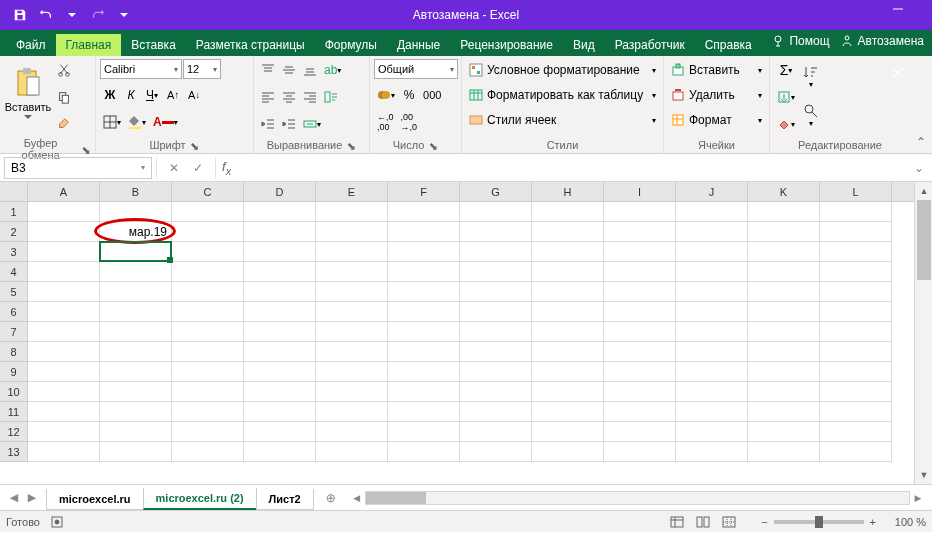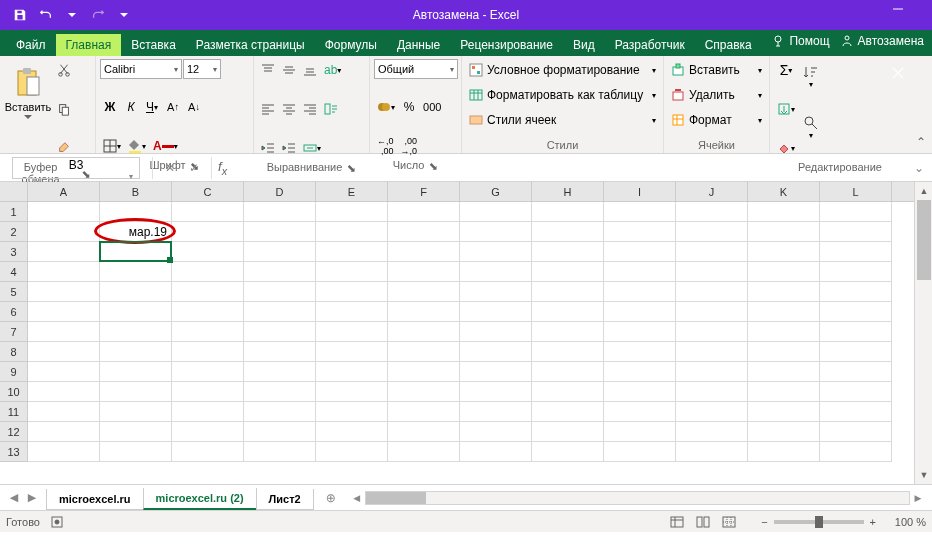--- a/index.html
+++ b/index.html
@@ -20,30 +20,30 @@
 .ribbon-tab.active { background: #bef264; color: #0c6b3f; margin-top: 40px; }
 .ribbon-right { position: absolute; right: 8px; display: flex; align-items: center; color: #fff; gap: 10px; top: 4px; }
 .ribbon-right-item { display: flex; align-items: center; gap: 4px; cursor: pointer; font-size: 12px; }
 
 
 .ribbon { height: 98px; background: #f3f2f1; border-bottom: 1px solid #d4d4d4; display: flex; }
 .ribbon-group { border-right: 1px solid #e1dfdd; display: flex; flex-direction: column; padding: 3px 4px 0 4px; }
 .ribbon-group-content { flex: 1; display: flex; align-items: flex-start; gap: 2px; }
 .ribbon-group-label { font-size: 11px; color: #666; text-align: center; padding: 2px 0; display: flex; align-items: center; justify-content: center; gap: 4px; }
 .dlg-launcher { width: 10px; height: 10px; cursor: pointer; color: #666; }
-.rbtn { display: flex; align-items: center; justify-content: center; padding: 2px; cursor: pointer; border: 1px solid transparent; min-width: 20px; height: 22px; text-align: right; }
-.rcol { display: flex; flex-direction: column; gap: 17px; }
+.rbtn { display: flex; align-items: center; justify-content: center; padding: 2px; cursor: pointer; border: 1px solid transparent; min-width: 20px; height: 22px; }
+.rcol { display: flex; flex-direction: column; gap: 5px; }
 .rrow { display: flex; gap: 1px; align-items: center; }
 .big-btn { display: flex; flex-direction: column; align-items: center; justify-content: center; width: 48px; height: 68px; cursor: pointer; font-size: 11px; gap: 2px; }
 .combo { height: 20px; border: 1px solid #ababab; background: #fff; display: flex; align-items: center; padding: 0 3px; font-size: 11px; }
 .combo-arrow { margin-left: auto; font-size: 8px; color: #666; }
 
 
 .formula-row { height: 28px; display: flex; align-items: center; border-bottom: 1px solid #d4d4d4; background: #fff; }
-.name-box { width: 128px; height: 22px; border: 1px solid #ccc; margin: 0 12px; display: flex; align-items: center; padding: 0 6px; font-size: 12px; flex-direction: column; }
+.name-box { width: 148px; height: 22px; border: 1px solid #ccc; margin: 0 4px; display: flex; align-items: center; padding: 0 6px; font-size: 12px; }
 .name-box-arrow { margin-left: auto; font-size: 8px; color: #888; }
 .fx-btns { display: flex; gap: 6px; padding: 0 8px; border-left: 1px solid #e1e1e1; border-right: 1px solid #e1e1e1; height: 22px; align-items: center; }
 .fx-btn { width: 18px; display: flex; justify-content: center; color: #888; cursor: pointer; font-size: 12px; }
 .fx-label { font-style: italic; color: #666; padding: 0 6px; font-size: 13px; }
 .formula-input { flex: 1; height: 22px; border: none; }
 .formula-expand { width: 18px; color: #888; cursor: pointer; }
 
 
 .grid-wrap { position: relative; height: 302px; display: flex; }
 .grid-main { flex: 1; overflow: hidden; position: relative; }

